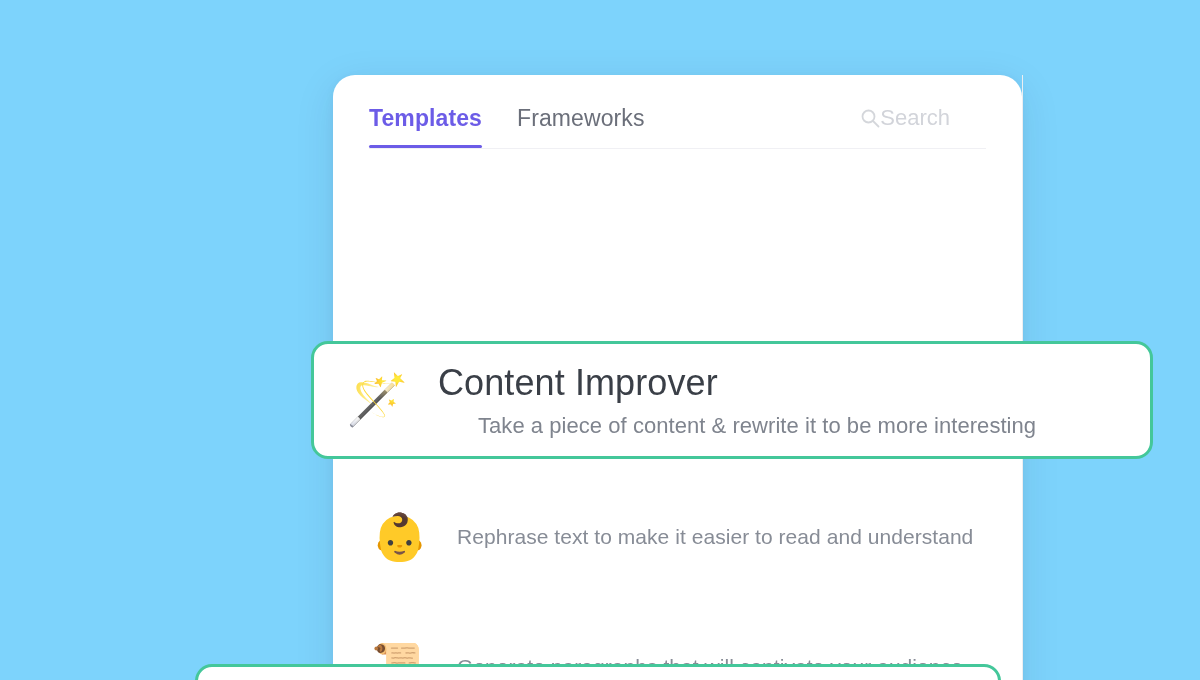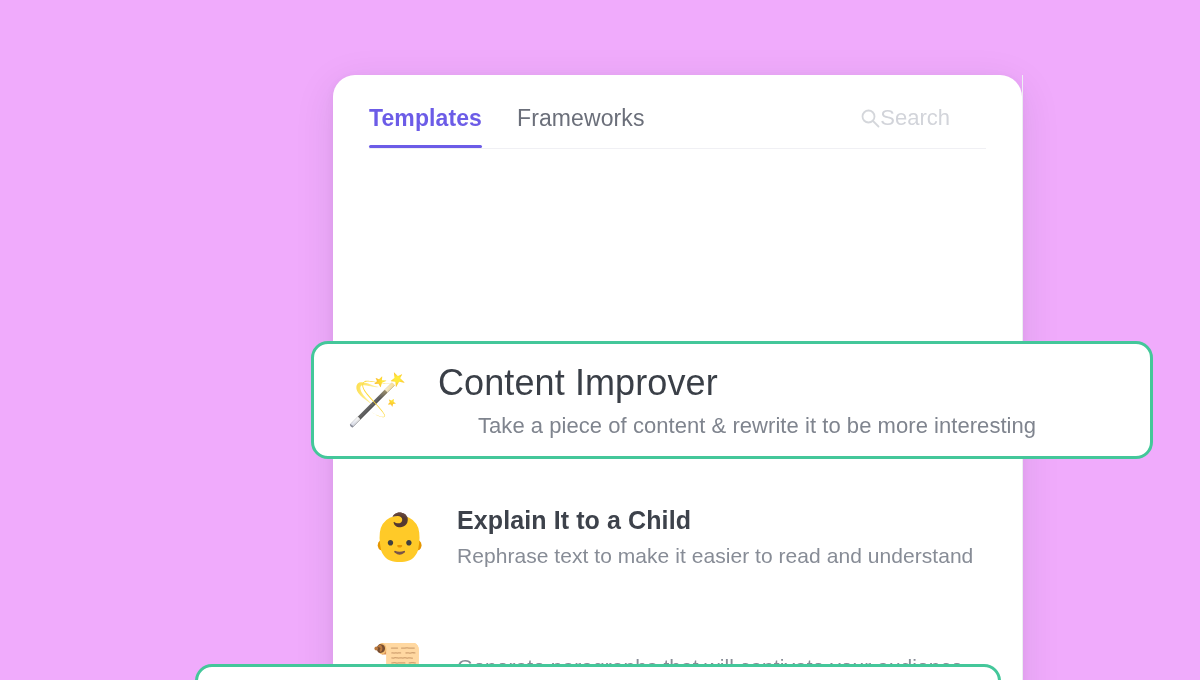--- a/index.html
+++ b/index.html
@@ -10,21 +10,21 @@
     overflow: hidden;
     background: #ffffff;
     font-family: "Liberation Sans", sans-serif;
     -webkit-font-smoothing: antialiased;
   }
 
   #stage {
     position: relative;
     width: 1200px;
     height: 680px;
-    background: #f0abfc;
+    background: #7dd3fc;
   }
 
   
   .panel {
     position: absolute;
     left: 333px;
     top: 75px;
     width: 689px;
     height: 700px;
     background: #ffffff;
@@ -245,21 +245,20 @@
         <div class="item-emoji">🪄</div>
         <div class="item-text">
           <div class="item-title">Content Improver</div>
           <div class="item-desc">Take a piece of content &amp; rewrite it to be more interesting</div>
         </div>
       </div>
 
       <div class="item row-a">
         <div class="item-emoji">👶</div>
         <div class="item-text">
-          <div class="item-title">Explain It to a Child</div>
           <div class="item-desc">Rephrase text to make it easier to read and understand</div>
         </div>
       </div>
 
       <div class="item">
         <div class="item-emoji">📜</div>
         <div class="item-text">
           <div class="item-desc">Generate paragraphs that will captivate your audience</div>
         </div>
       </div>

